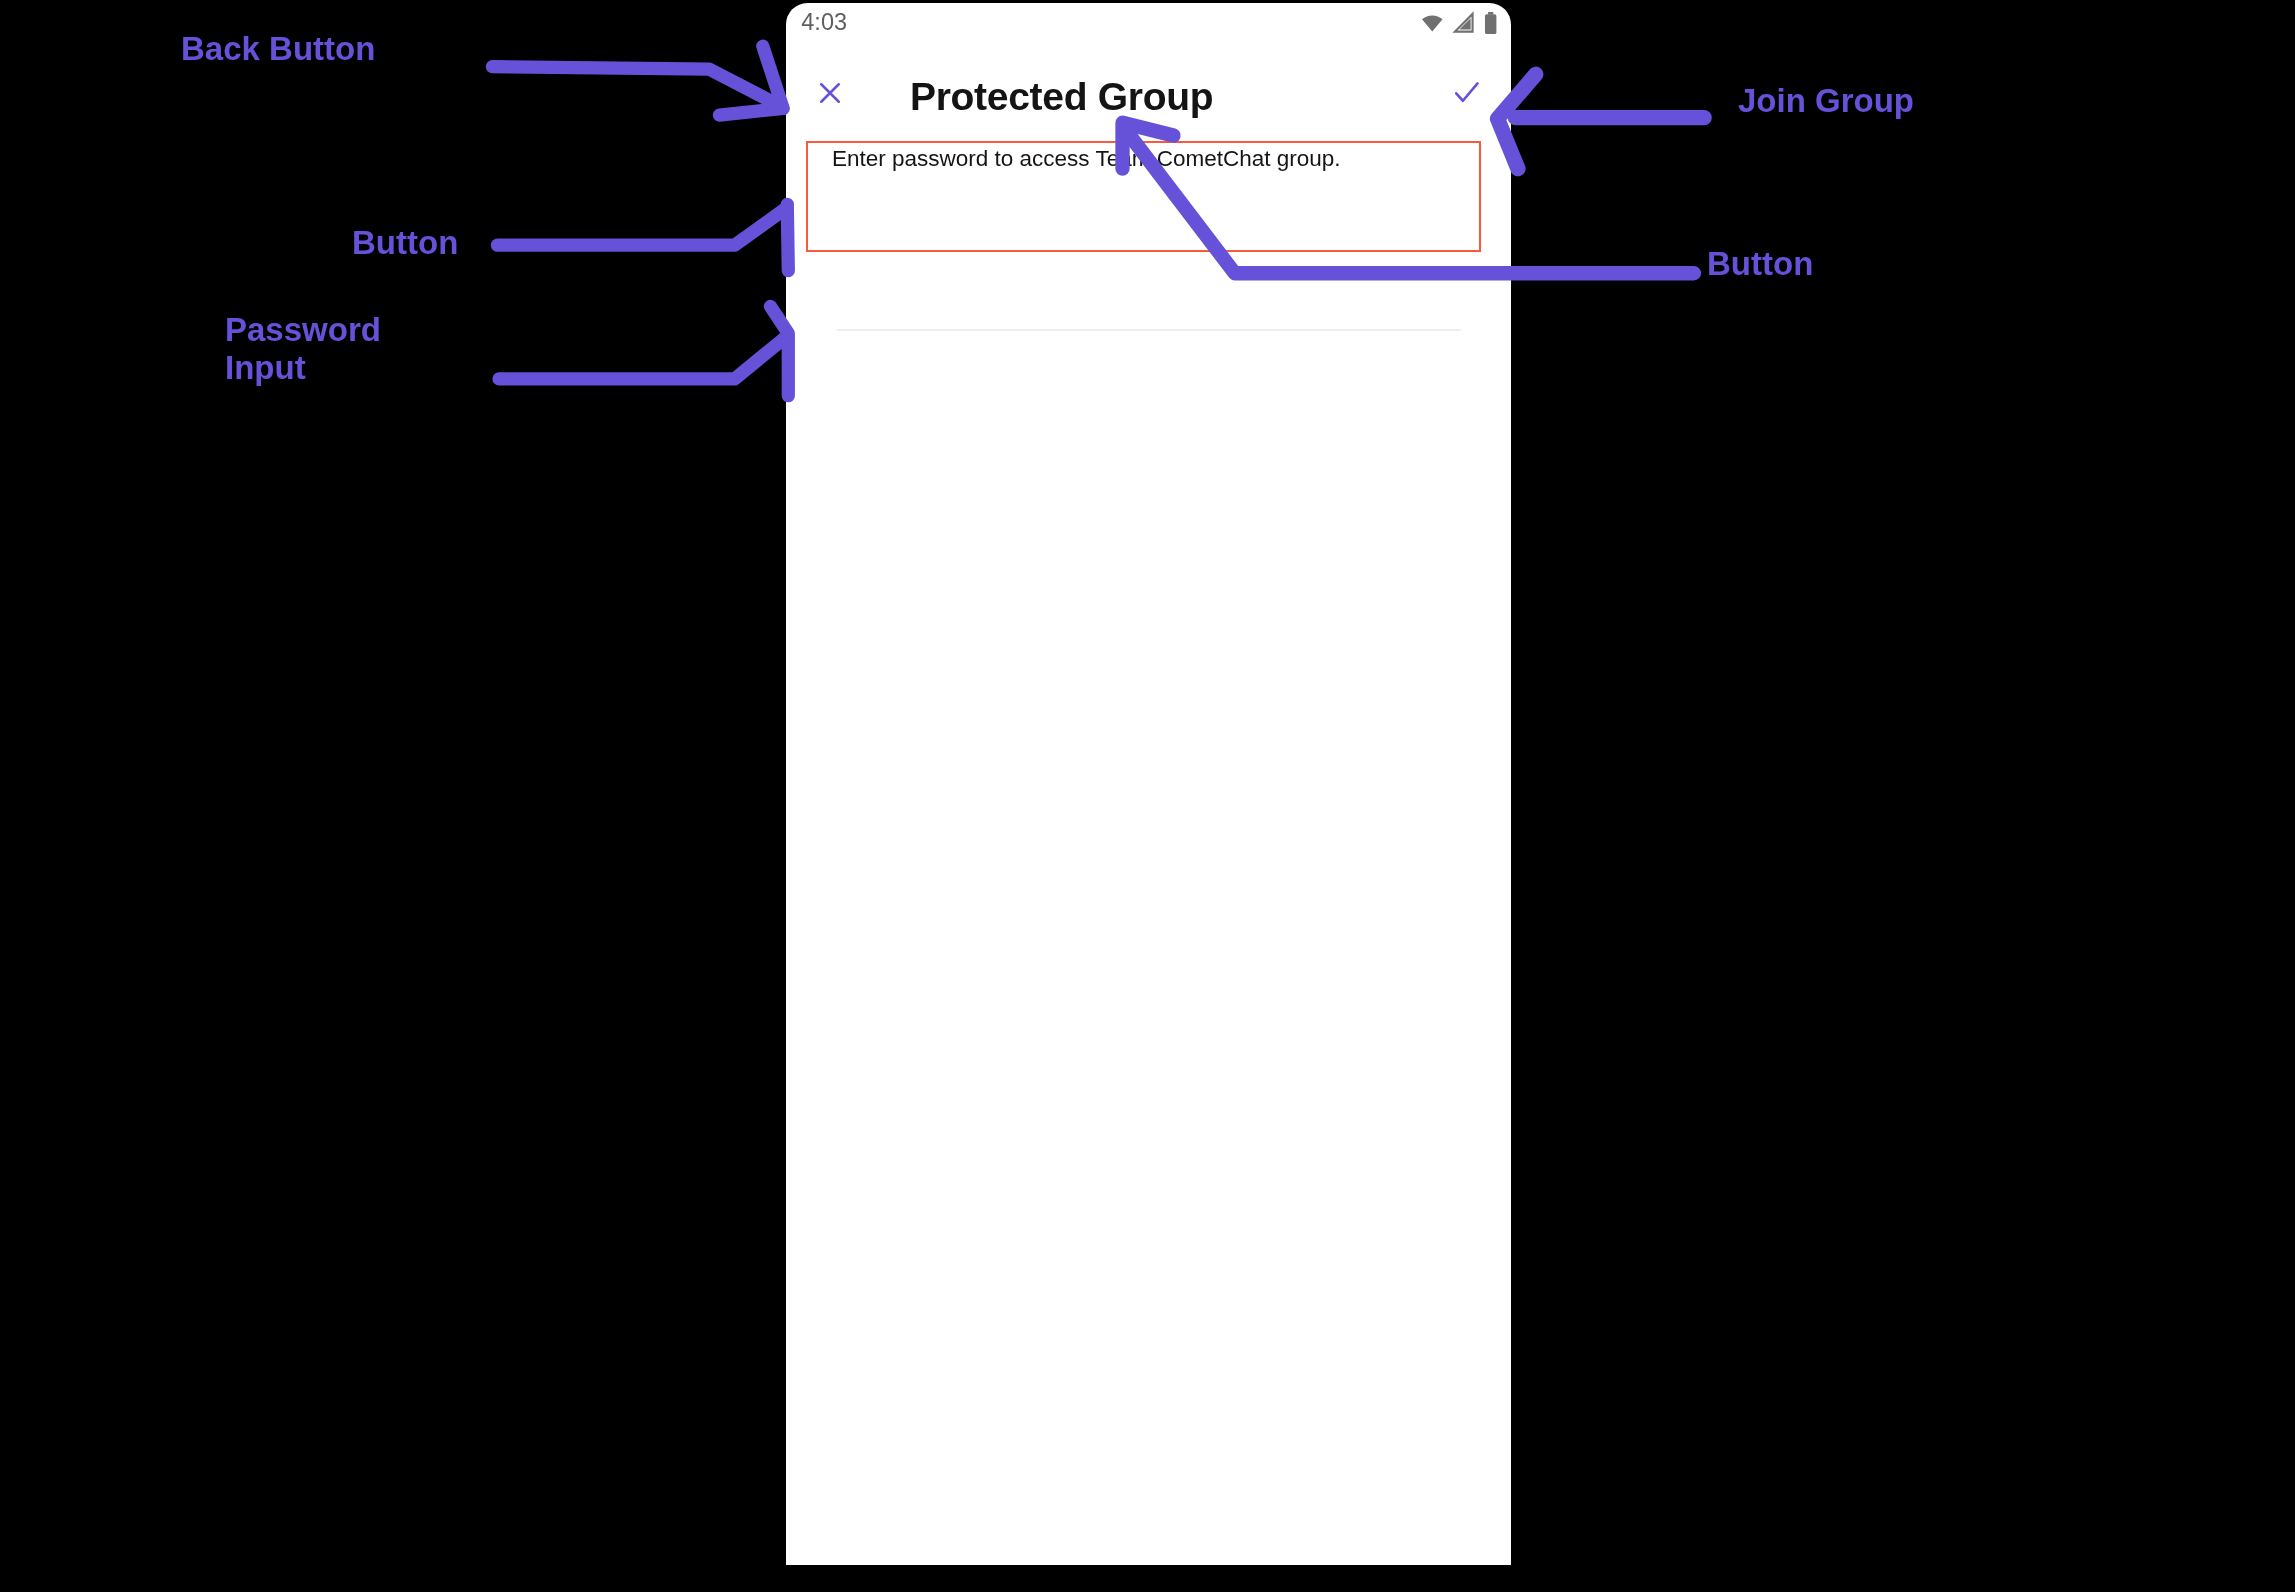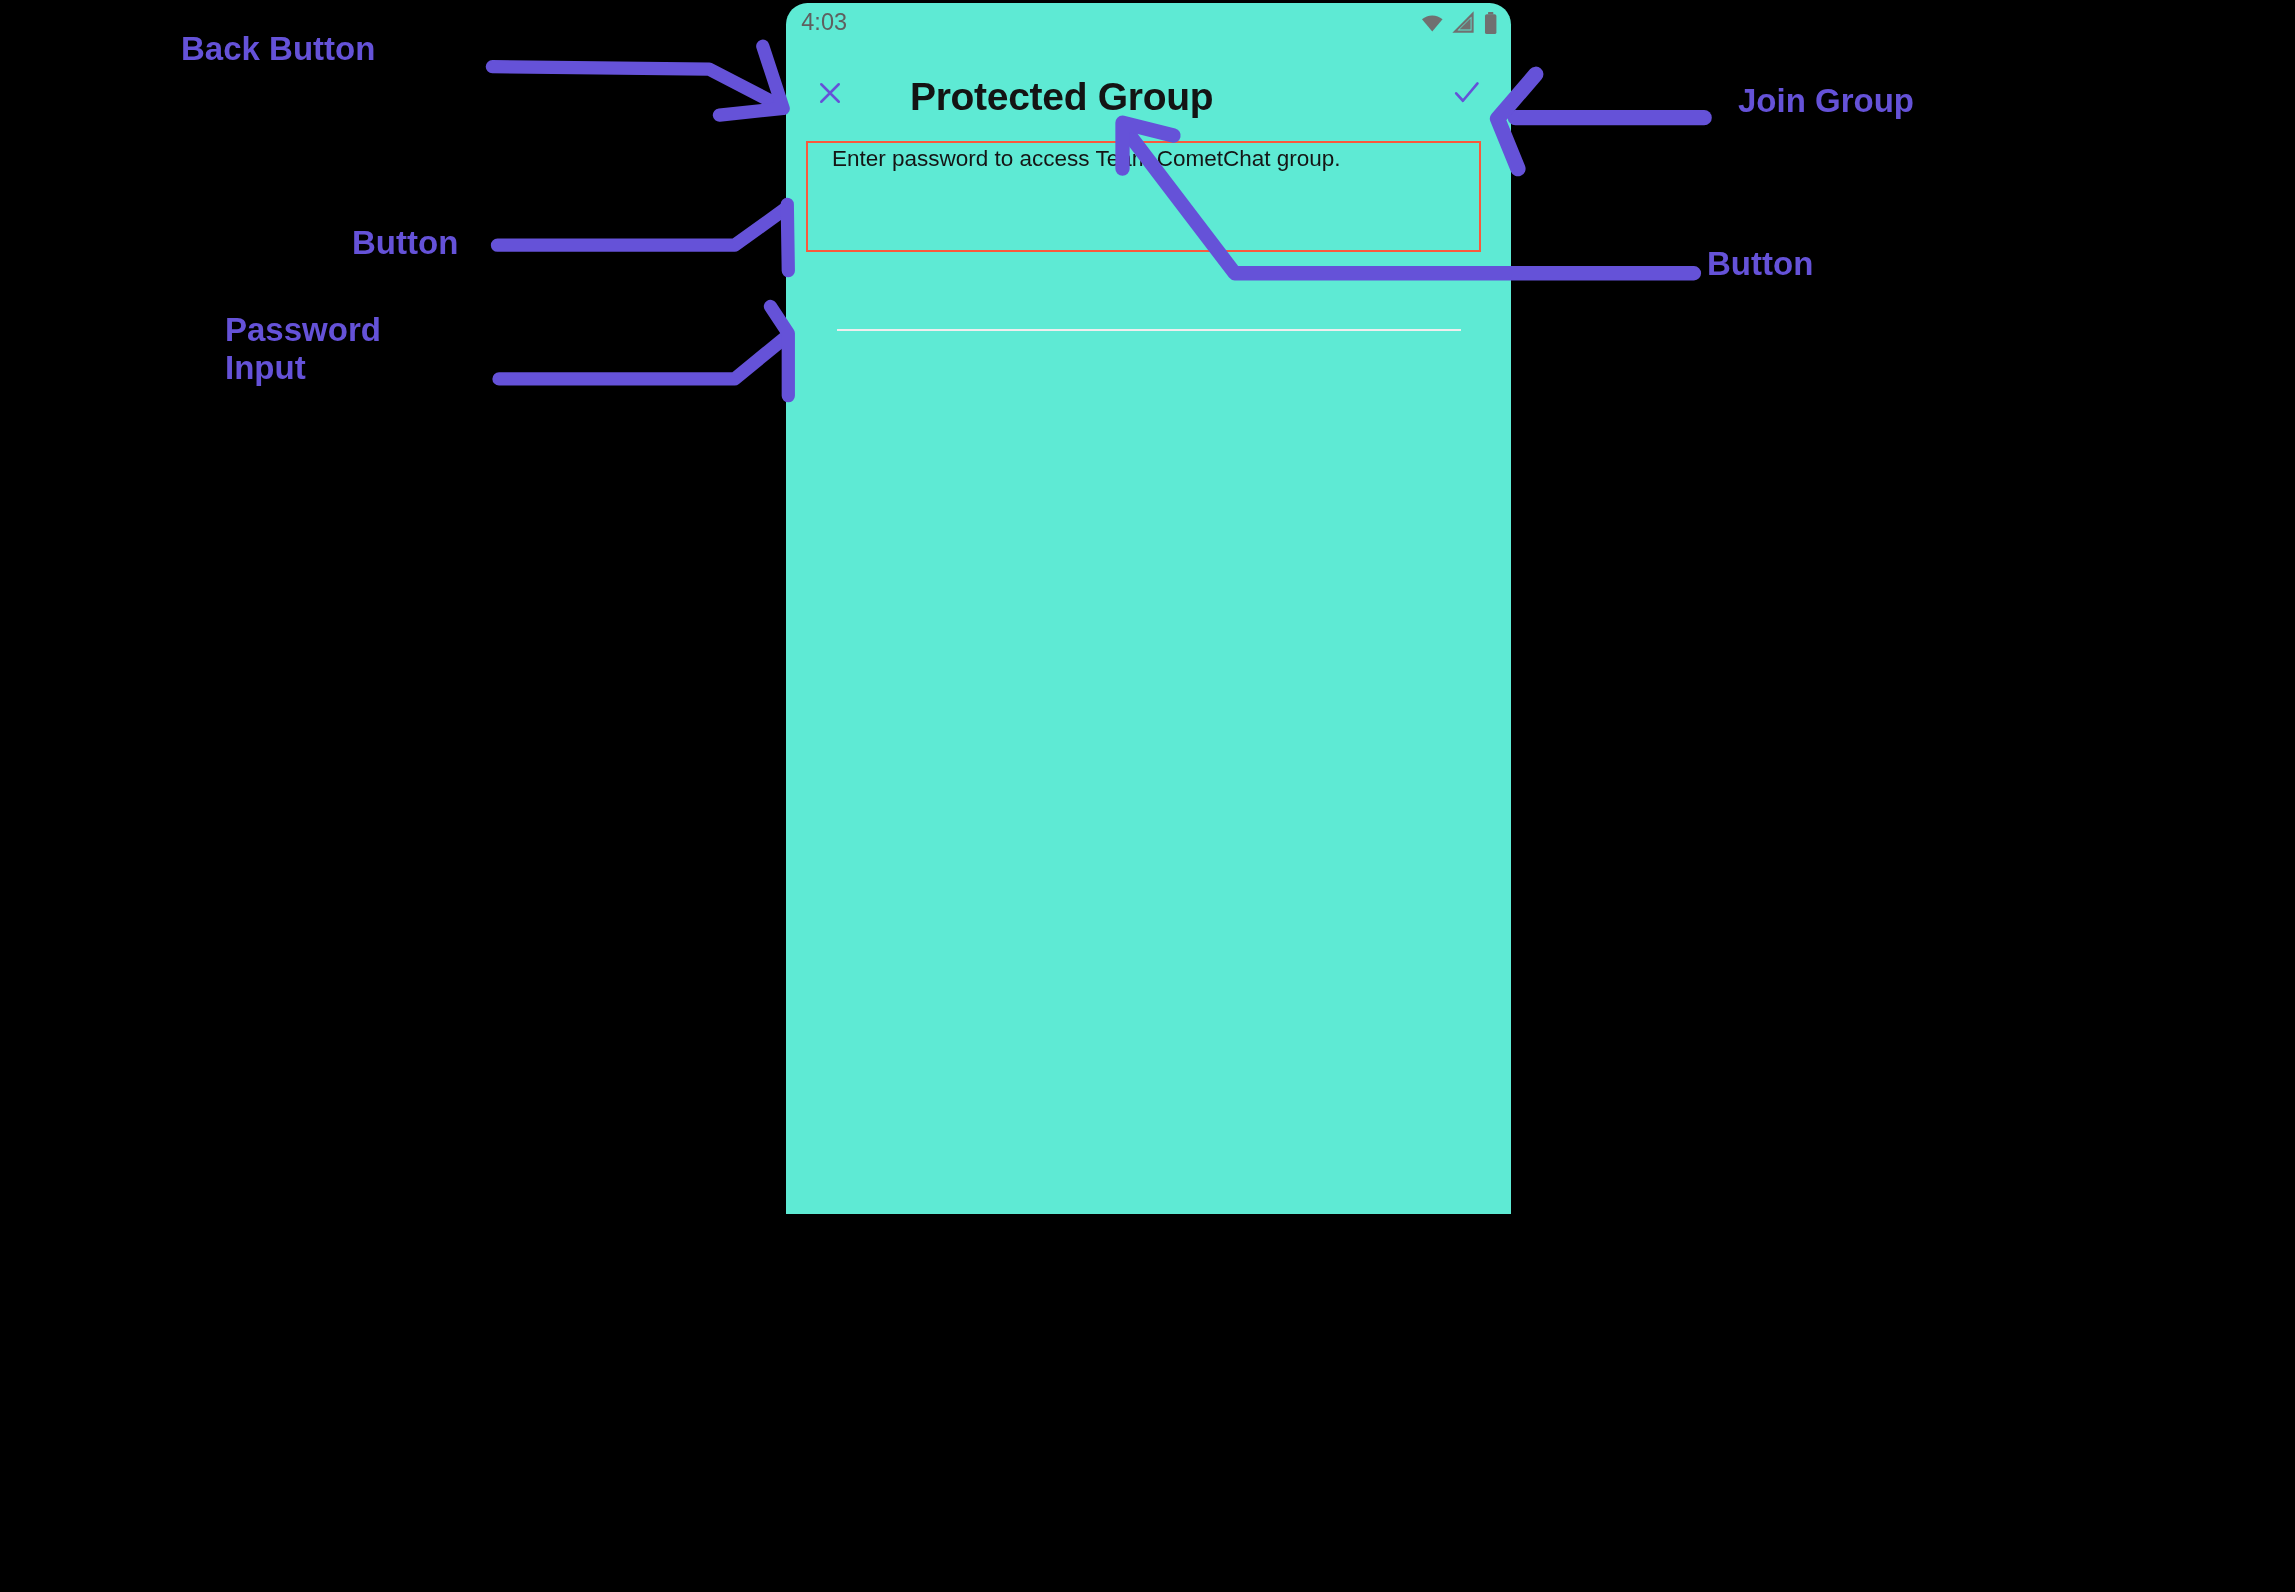--- a/index.html
+++ b/index.html
@@ -14,22 +14,22 @@
     overflow: hidden;
     font-family: "Liberation Sans", sans-serif;
   }
 
   
   #phone-screen {
     position: absolute;
     left: 786px;
     top: 2.6px;
     width: 725px;
-    height: 1211px;
-    background: #5eead4;
+    height: 1562px;
+    background: #ffffff;
     border-top-left-radius: 21.4px;
     border-top-right-radius: 21.4px;
     overflow: hidden;
   }
 
   
   #status-bar {
     position: absolute;
     left: 0; top: 0;
     width: 725px;

